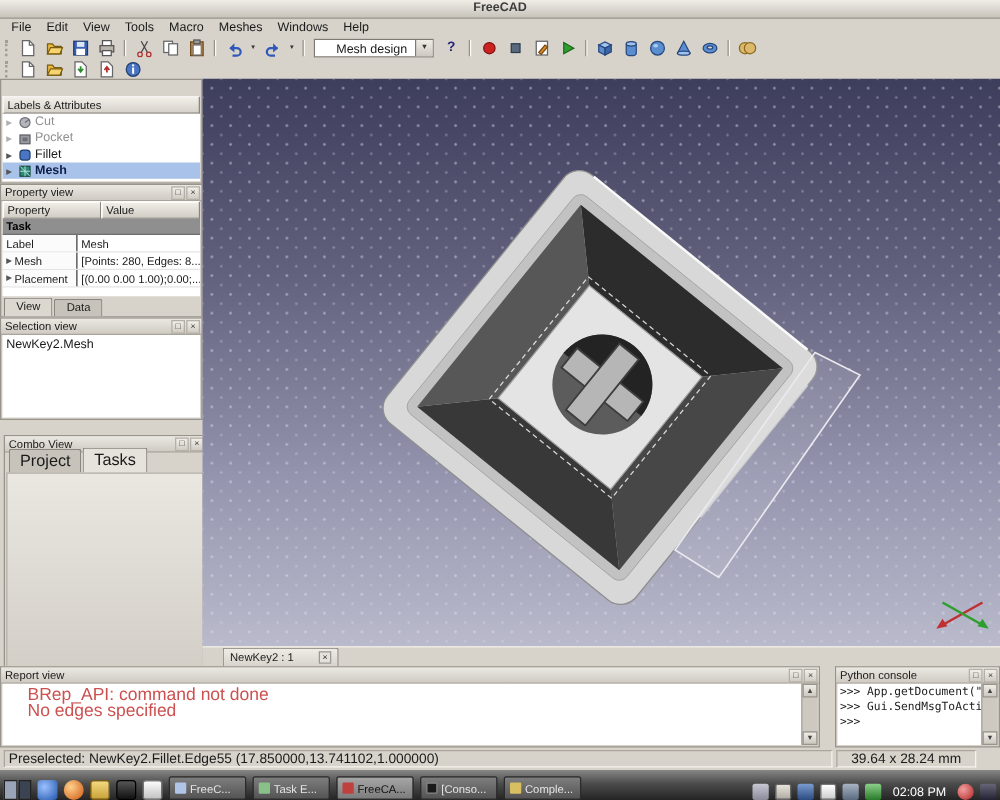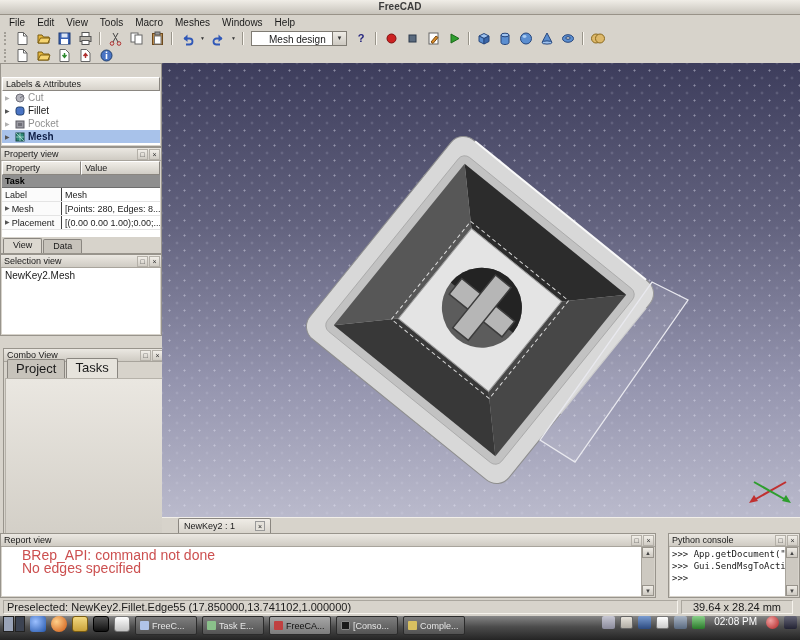--- a/index.html
+++ b/index.html
@@ -71,26 +71,26 @@
 
 
 .panel.report{top:533px;height:65px;width:656px}
 .report-content{position:absolute;top:13px;left:1px;right:14px;bottom:1px;background:#fff;font-family:Liberation Sans, sans-serif;font-size:14px;color:#cc5050;padding:2px 20px;line-height:13px;overflow:hidden}
 .panel.pycon{left:668px;top:533px;width:132px;height:65px}
 .py-content{position:absolute;top:13px;left:1px;right:14px;bottom:1px;background:#fff;font-family:"DejaVu Sans Mono",monospace;font-size:9px;color:#202020;padding:1px 2px;line-height:12px;white-space:nowrap;overflow:hidden}
 .vscroll{position:absolute;top:13px;right:1px;bottom:1px;width:13px;background:#cdc9c1;border-left:1px solid #a8a49c;display:flex;flex-direction:column;justify-content:space-between;align-items:center}
 .vs-btn{width:12px;height:11px;background:linear-gradient(#efece6,#cdc9c1);border:1px solid #98948c;display:flex;align-items:center;justify-content:center;font-size:6px;color:#444}
 
 
-.statusbar{position:absolute;top:598px;left:0;right:4px;height:18px;display:flex;align-items:center;gap:3px;padding:2px 3px;font-size:11px}
+.statusbar{position:absolute;top:598px;left:0;right:16px;height:18px;display:flex;align-items:center;gap:3px;padding:2px 3px;font-size:11px}
 .status-msg{flex:1;height:14px;line-height:13px;padding:0 3px;white-space:nowrap;overflow:hidden;border:1px solid;border-color:#aaa69e #f6f3ed #f6f3ed #aaa69e}
 .status-dim{width:112px;height:14px;line-height:13px;padding:0 3px;text-align:center;border:1px solid;border-color:#aaa69e #f6f3ed #f6f3ed #aaa69e;white-space:nowrap}
 
 
-.taskbar{position:absolute;top:616px;left:0;right:0;height:24px;background:linear-gradient(#868686,#4c4c4c 45%,#242424);display:flex;align-items:flex-start;gap:5px;padding:0 3px}
+.taskbar{position:absolute;top:616px;left:0;right:0;height:24px;background:linear-gradient(#868686,#4c4c4c 45%,#242424);display:flex;align-items:flex-end;gap:5px;padding:0 3px}
 .pager{width:22px;height:16px;display:grid;grid-template-columns:1fr 1fr;gap:1px;flex:none}
 .pager>div{background:#9aa4b8;border:1px solid #222}
 .pager>div:last-child{background:#3c4352}
 .launch{width:16px;height:16px;border-radius:3px;flex:none}
 .win-btn{height:19px;width:62px;display:flex;align-items:center;gap:3px;padding:0 4px;background:linear-gradient(#7e7e7e,#535353);border:1px solid #2b2b2b;border-radius:2px;color:#e6e6e6;font-size:9px;overflow:hidden;white-space:nowrap;flex:none}
 .win-btn.active{background:linear-gradient(#a6a6a6,#7c7c7c);color:#101010}
 .win-ico{width:9px;height:9px;flex:none;border-radius:1px}
 .tb-spacer{flex:1}
 .tray{width:13px;height:13px;flex:none;border-radius:2px}
 .clock{color:#fff;font-size:10px;padding:0 4px;white-space:nowrap;flex:none}
@@ -291,34 +291,34 @@
     <div class="tree-colhead">Labels &amp; Attributes</div>
     <div class="tree-list">
       <div class="tree-row disabled">
         <span class="exp">▶</span>
         <svg width="10" height="10">
             <circle cx="5" cy="5" r="4" fill="#b4b4bc" stroke="#70707a"></circle>
             <path d="M5 5l3.5-2.5" stroke="#70707a"></path>
           </svg>
         <span class="lbl">Cut</span>
       </div>
-      <div class="tree-row">
-        <span class="exp">▶</span>
-        <svg width="10" height="10">
-            <rect x="1" y="1" width="8" height="8" rx="2.5" fill="#4a74c4" stroke="#20406e"></rect>
-          </svg>
-        <span class="lbl">Fillet</span>
-      </div>
       <div class="tree-row disabled">
         <span class="exp">▶</span>
         <svg width="10" height="10">
             <rect x="1" y="2" width="8" height="7" fill="#9a9aa2" stroke="#5e5e66"></rect>
             <rect x="3" y="4" width="4" height="3" fill="#6e6e76"></rect>
           </svg>
         <span class="lbl">Pocket</span>
+      </div>
+      <div class="tree-row">
+        <span class="exp">▶</span>
+        <svg width="10" height="10">
+            <rect x="1" y="1" width="8" height="8" rx="2.5" fill="#4a74c4" stroke="#20406e"></rect>
+          </svg>
+        <span class="lbl">Fillet</span>
       </div>
       <div class="tree-row selected">
         <span class="exp">▶</span>
         <svg width="10" height="10">
             <rect x="1" y="1" width="8" height="8" fill="#2f8a7a" stroke="#1a4a42"></rect>
             <path d="M1 5h8M5 1v8M1 1l8 8" stroke="#bfe8de" stroke-width="0.7" fill="none"></path>
           </svg>
         <span class="lbl">Mesh</span>
       </div>
     </div>

